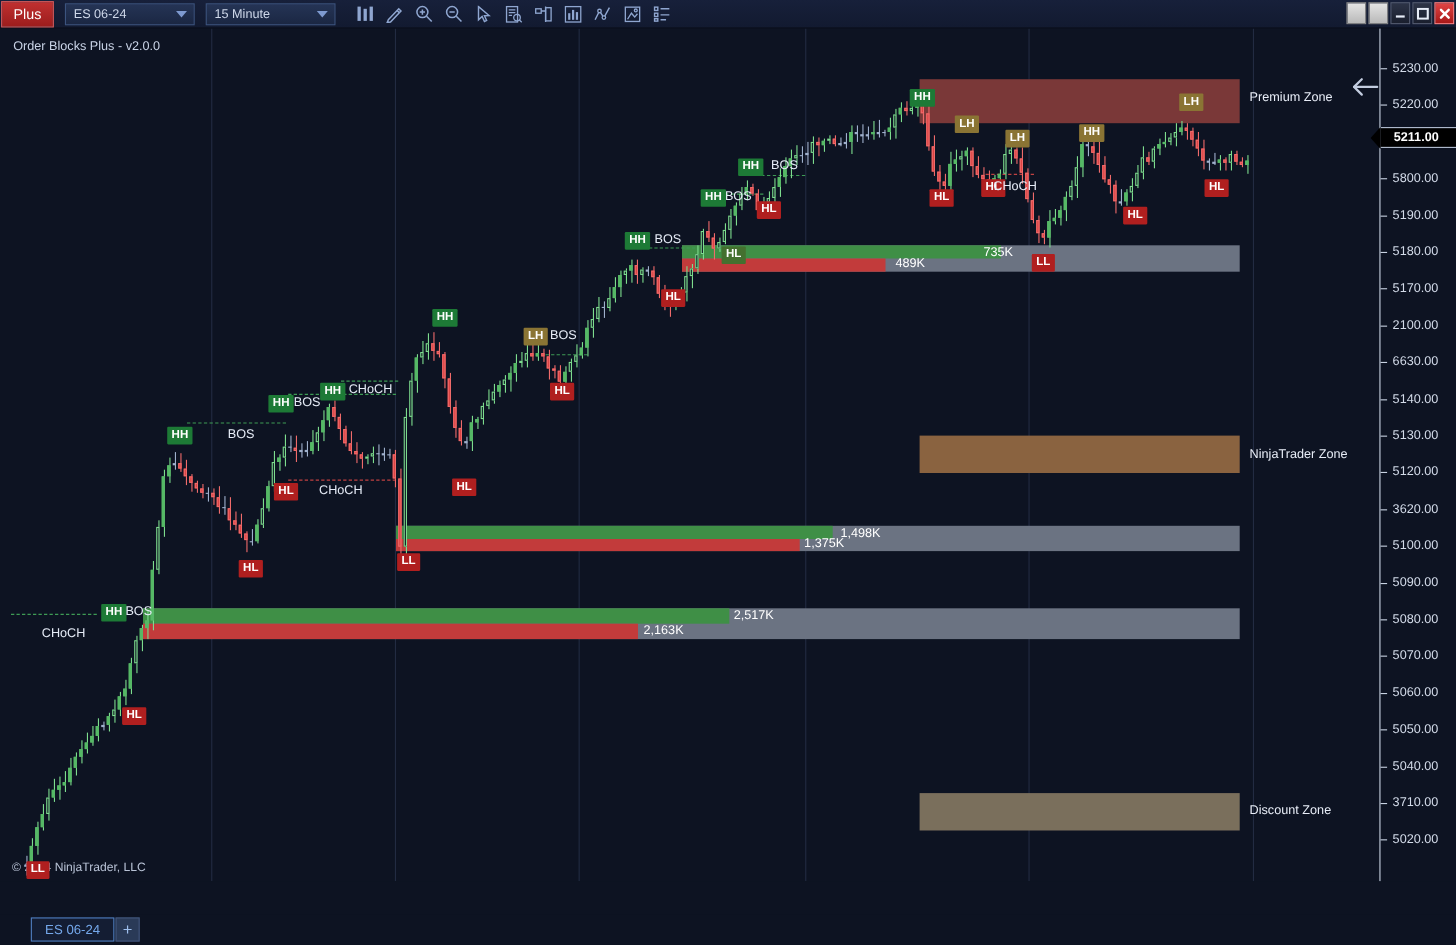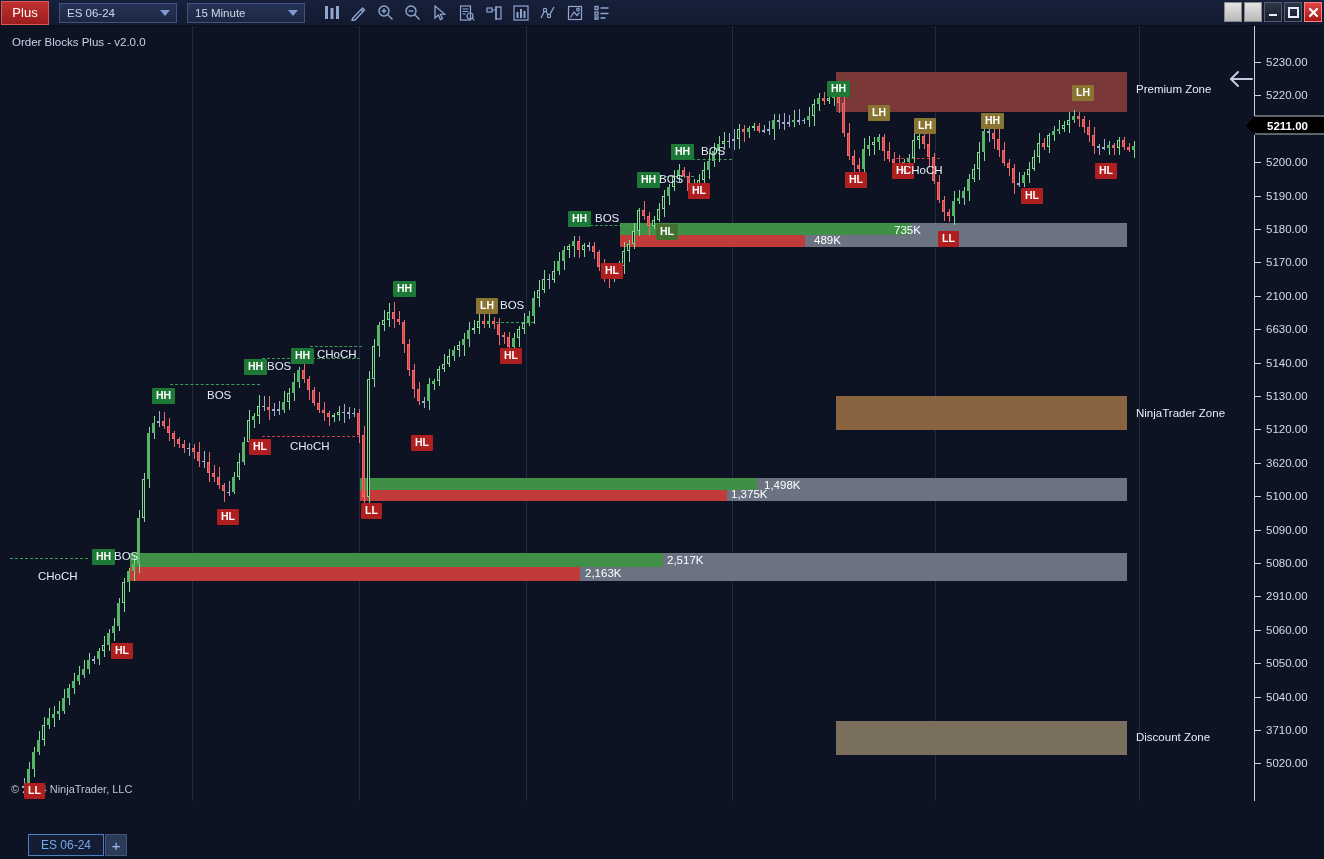--- a/index.html
+++ b/index.html
@@ -1309,21 +1309,21 @@
 
   </div>
 
   <div class="price-axis">
     <div id="price-ticks">
         <div class="pa-tick" style="top: 36px;"></div>
         <div class="pa-lbl" style="top: 36px;">5230.00</div>
         <div class="pa-tick" style="top: 69.4px;"></div>
         <div class="pa-lbl" style="top: 69.4px;">5220.00</div>
         <div class="pa-tick" style="top: 136.2px;"></div>
-        <div class="pa-lbl" style="top: 136.2px;">5200.00</div>
+        <div class="pa-lbl" style="top: 136.2px;">5800.00</div>
         <div class="pa-tick" style="top: 169.6px;"></div>
         <div class="pa-lbl" style="top: 169.6px;">5190.00</div>
         <div class="pa-tick" style="top: 203px;"></div>
         <div class="pa-lbl" style="top: 203px;">5180.00</div>
         <div class="pa-tick" style="top: 236.4px;"></div>
         <div class="pa-lbl" style="top: 236.4px;">5170.00</div>
         <div class="pa-tick" style="top: 269.8px;"></div>
         <div class="pa-lbl" style="top: 269.8px;">2100.00</div>
         <div class="pa-tick" style="top: 303.2px;"></div>
         <div class="pa-lbl" style="top: 303.2px;">6630.00</div>
@@ -1335,21 +1335,21 @@
         <div class="pa-lbl" style="top: 403.4px;">5120.00</div>
         <div class="pa-tick" style="top: 436.8px;"></div>
         <div class="pa-lbl" style="top: 436.8px;">3620.00</div>
         <div class="pa-tick" style="top: 470.2px;"></div>
         <div class="pa-lbl" style="top: 470.2px;">5100.00</div>
         <div class="pa-tick" style="top: 503.6px;"></div>
         <div class="pa-lbl" style="top: 503.6px;">5090.00</div>
         <div class="pa-tick" style="top: 537px;"></div>
         <div class="pa-lbl" style="top: 537px;">5080.00</div>
         <div class="pa-tick" style="top: 570.4px;"></div>
-        <div class="pa-lbl" style="top: 570.4px;">2910.00</div>
+        <div class="pa-lbl" style="top: 570.4px;">5070.00</div>
         <div class="pa-tick" style="top: 603.8px;"></div>
         <div class="pa-lbl" style="top: 603.8px;">5060.00</div>
         <div class="pa-tick" style="top: 637.2px;"></div>
         <div class="pa-lbl" style="top: 637.2px;">5050.00</div>
         <div class="pa-tick" style="top: 670.6px;"></div>
         <div class="pa-lbl" style="top: 670.6px;">5040.00</div>
         <div class="pa-tick" style="top: 704px;"></div>
         <div class="pa-lbl" style="top: 704px;">3710.00</div>
         <div class="pa-tick" style="top: 737.4px;"></div>
         <div class="pa-lbl" style="top: 737.4px;">5020.00</div>

